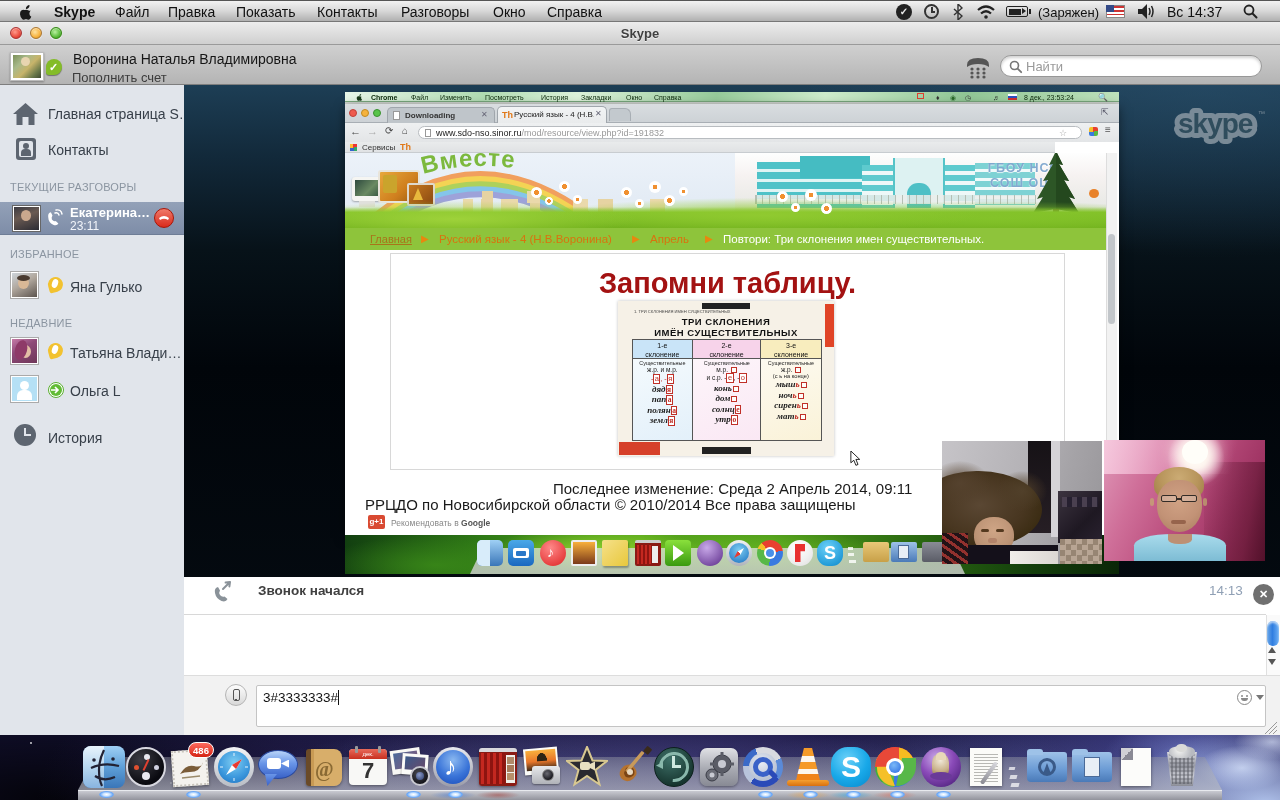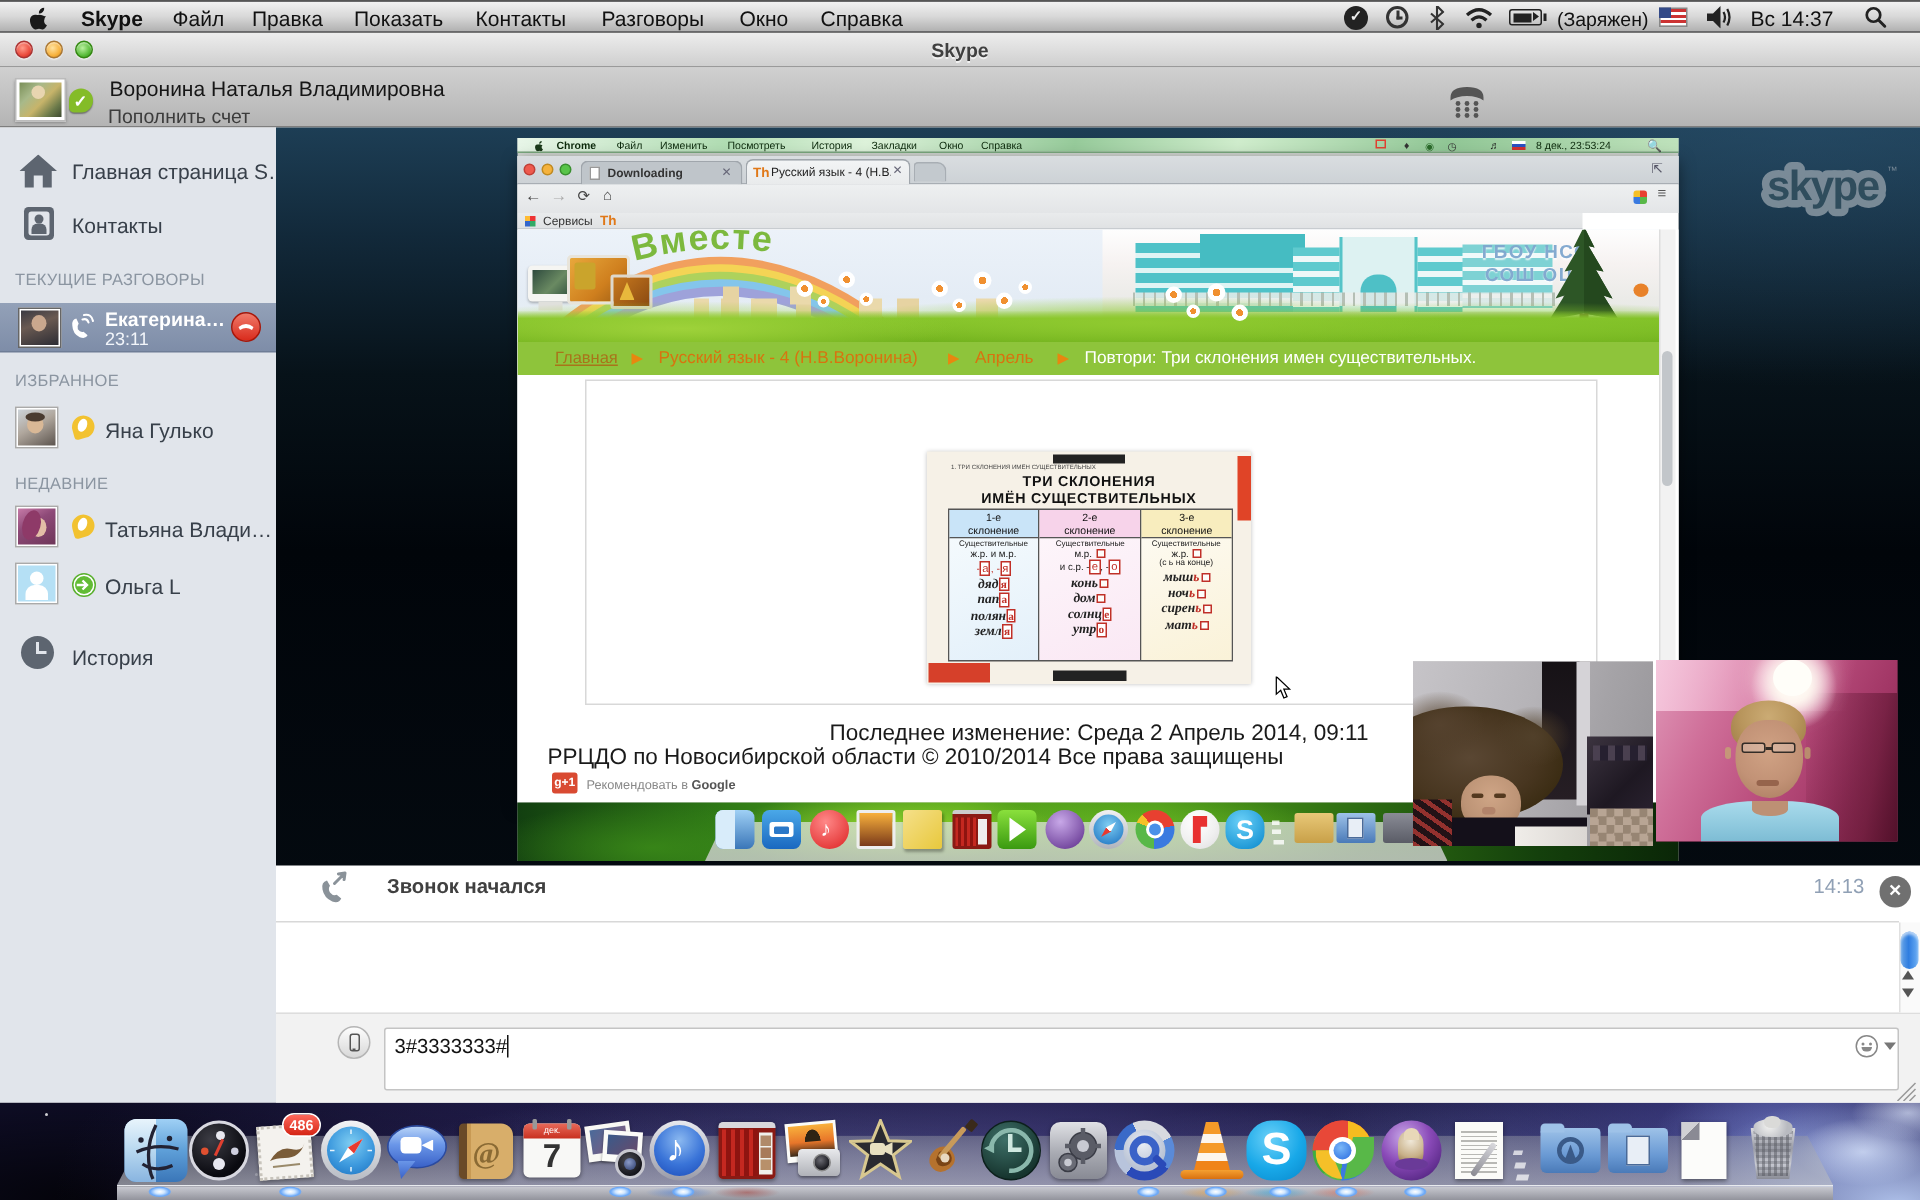--- a/index.html
+++ b/index.html
@@ -118,20 +118,27 @@
         <circle cx="9" cy="13" r="1.6" fill="#555"></circle>
           <circle cx="15" cy="13" r="1.6" fill="#555"></circle>
           <circle cx="21" cy="13" r="1.6" fill="#555"></circle>
         <circle cx="9" cy="17" r="1.6" fill="#555"></circle>
           <circle cx="15" cy="17" r="1.6" fill="#555"></circle>
           <circle cx="21" cy="17" r="1.6" fill="#555"></circle>
         <circle cx="9" cy="21" r="1.6" fill="#555"></circle>
           <circle cx="15" cy="21" r="1.6" fill="#555"></circle>
           <circle cx="21" cy="21" r="1.6" fill="#555"></circle>
       </svg>
+      <div class="abs" style="left:1000px;top:10px;width:262px;height:22px;border-radius:11px;background:#fff;border:1px solid #979797;box-shadow:inset 0 2px 3px rgba(0,0,0,.18);">
+        <svg class="abs" style="left:8px;top:4px;" width="14" height="14" viewBox="0 0 14 14">
+            <circle cx="5.5" cy="5.5" r="4" fill="none" stroke="#777" stroke-width="1.6"></circle>
+            <line x1="8.6" y1="8.6" x2="12.2" y2="12.2" stroke="#777" stroke-width="1.8" stroke-linecap="round"></line>
+          </svg>
+        <span class="abs" style="left:25px;top:3px;font-size:13px;color:#9a9a9a;">Найти</span>
+      </div>
     </div>
     <div id="sidebar">
 
       <svg class="abs" style="left:13px;top:18px;" width="25" height="23" viewBox="0 0 25 23">
         <path d="M12.5 0 L25 11 L21.5 11 L21.5 22 L15.5 22 L15.5 14 L9.5 14 L9.5 22 L3.5 22 L3.5 11 L0 11 Z" fill="#5d6570"></path>
       </svg>
       <div class="sitem" style="top:21px;">Главная страница S…</div>
 
       <div class="abs" style="left:16px;top:53px;width:20px;height:22px;background:#5d6570;border-radius:3px;"></div>
       <div class="abs" style="left:19px;top:56px;width:14px;height:16px;background:#e1e5eb;border-radius:2px;"></div>
@@ -275,20 +282,25 @@
           </div>
           <div class="abs" style="left:264px;top:4px;width:22px;height:13px;background:#c3c9ce;border-radius:3px 6px 0 0;border:1px solid #a8aeb4;border-bottom:none;"></div>
           <div class="abs" style="left:756px;top:3px;font-size:9px;color:#556;">⇱</div>
         </div>
 
         <div class="abs" style="left:0;top:19px;width:774px;height:19px;background:linear-gradient(180deg,#eef0f1,#e3e5e7);">
           <span class="abs" style="left:5px;top:2px;font-size:11px;color:#444;">←</span>
           <span class="abs" style="left:22px;top:2px;font-size:11px;color:#aaa;">→</span>
           <span class="abs" style="left:40px;top:2px;font-size:10px;color:#444;">⟳</span>
           <span class="abs" style="left:57px;top:2px;font-size:10px;color:#444;">⌂</span>
+          <div class="abs" style="left:73px;top:2.5px;width:664px;height:13px;background:#fff;border:1px solid #b8bcc0;border-radius:7px;">
+            <span class="abs" style="left:6px;top:2px;width:6px;height:8px;background:#fff;border:1px solid #999;"></span>
+            <span class="abs" style="left:17px;top:1.5px;font-size:9px;color:#222;">www.sdo-nso.sinor.ru<span style="color:#999;">/mod/resource/view.php?id=191832</span></span>
+            <span class="abs" style="left:640px;top:1px;font-size:9px;color:#aaa;">☆</span>
+          </div>
           <div class="abs" style="left:744px;top:4px;width:9px;height:9px;border-radius:2px;background:conic-gradient(#e84030 0 25%,#58b848 25% 50%,#3a7ae0 50% 75%,#f5c028 75%);"></div>
           <span class="abs" style="left:760px;top:1px;font-size:10px;color:#555;font-weight:bold;">≡</span>
         </div>
 
         <div class="abs" style="left:0;top:38px;width:710px;height:11px;background:linear-gradient(180deg,#e9ebec,#e0e2e4);border-bottom:1px solid #c8ccd0;">
           <span class="abs" style="left:5px;top:2px;width:7px;height:7px;background:conic-gradient(#e33 0 25%,#3a6 0 50%,#36c 0 75%,#fb3 0);"></span>
           <span class="abs" style="left:17px;top:1px;font-size:8px;color:#333;">Сервисы</span>
           <span class="abs" style="left:55px;top:0px;font-size:9px;font-weight:bold;color:#e07818;">Th</span>
         </div>
 
@@ -364,20 +376,21 @@
             <span class="abs" style="left:25px;top:5px;font-size:11px;color:#a8741a;text-decoration:underline;">Главная</span>
             <span class="abs" style="left:76px;top:5px;font-size:10px;color:#e8870f;">▶</span>
             <span class="abs" style="left:94px;top:5px;font-size:11.5px;color:#d8730f;">Русский язык - 4 (Н.В.Воронина)</span>
             <span class="abs" style="left:287px;top:5px;font-size:10px;color:#e8870f;">▶</span>
             <span class="abs" style="left:305px;top:5px;font-size:11.5px;color:#d8730f;">Апрель</span>
             <span class="abs" style="left:360px;top:5px;font-size:10px;color:#e8870f;">▶</span>
             <span class="abs" style="left:378px;top:5px;font-size:11.5px;color:#fff;">Повтори: Три склонения имен существительных.</span>
           </div>
 
           <div class="abs" style="left:45px;top:100px;width:675px;height:217px;border:1px solid #d8d8d8;background:#fff;"></div>
+          <div class="abs" style="left:45px;top:114px;width:675px;height:34px;text-align:center;font-size:29px;font-weight:bold;color:#a31212;">Запомни таблицу.</div>
 
           <div class="abs" style="left:273px;top:148px;width:216px;height:155px;background:#f6f1e7;box-shadow:0 0 3px rgba(0,0,0,.25);" id="poster">
             <div class="abs" style="left:84px;top:2px;width:48px;height:6px;background:#222;"></div>
             <div class="abs" style="left:16px;top:9px;width:100px;font-size:6px;transform:scale(.68);transform-origin:0 0;color:#444;white-space:nowrap;">1. ТРИ СКЛОНЕНИЯ ИМЁН СУЩЕСТВИТЕЛЬНЫХ</div>
             <div class="abs" style="left:0px;top:15px;width:216px;text-align:center;font-size:9.5px;font-weight:bold;color:#111;letter-spacing:.5px;">ТРИ СКЛОНЕНИЯ<br>ИМЁН СУЩЕСТВИТЕЛЬНЫХ</div>
             <div class="abs" style="left:207px;top:3px;width:9px;height:43px;background:#e04427;"></div>
             <div class="abs" style="left:1px;top:141px;width:41px;height:13px;background:#d6402a;"></div>
             <div class="abs" style="left:84px;top:146px;width:49px;height:7px;background:#222;"></div>
 
             <div class="abs" style="left:14px;top:38px;width:190px;height:102px;border:1px solid #555;display:flex;">

